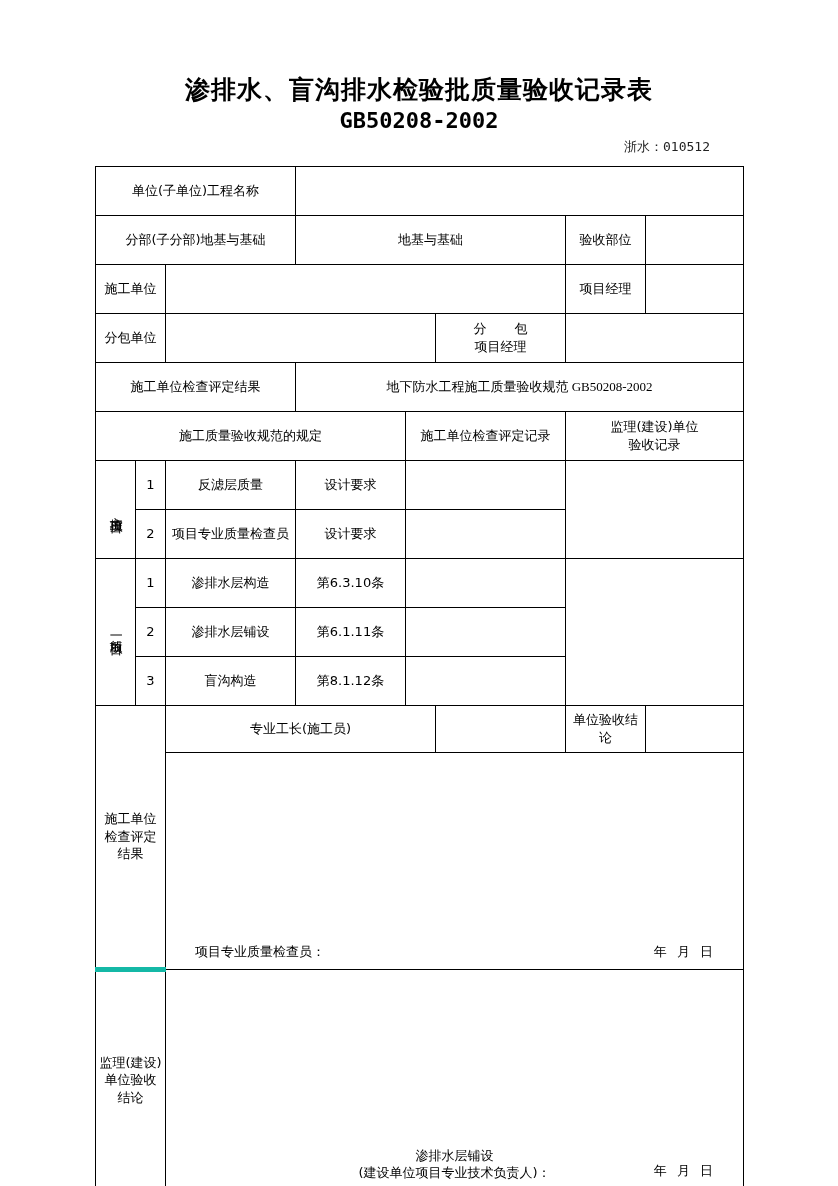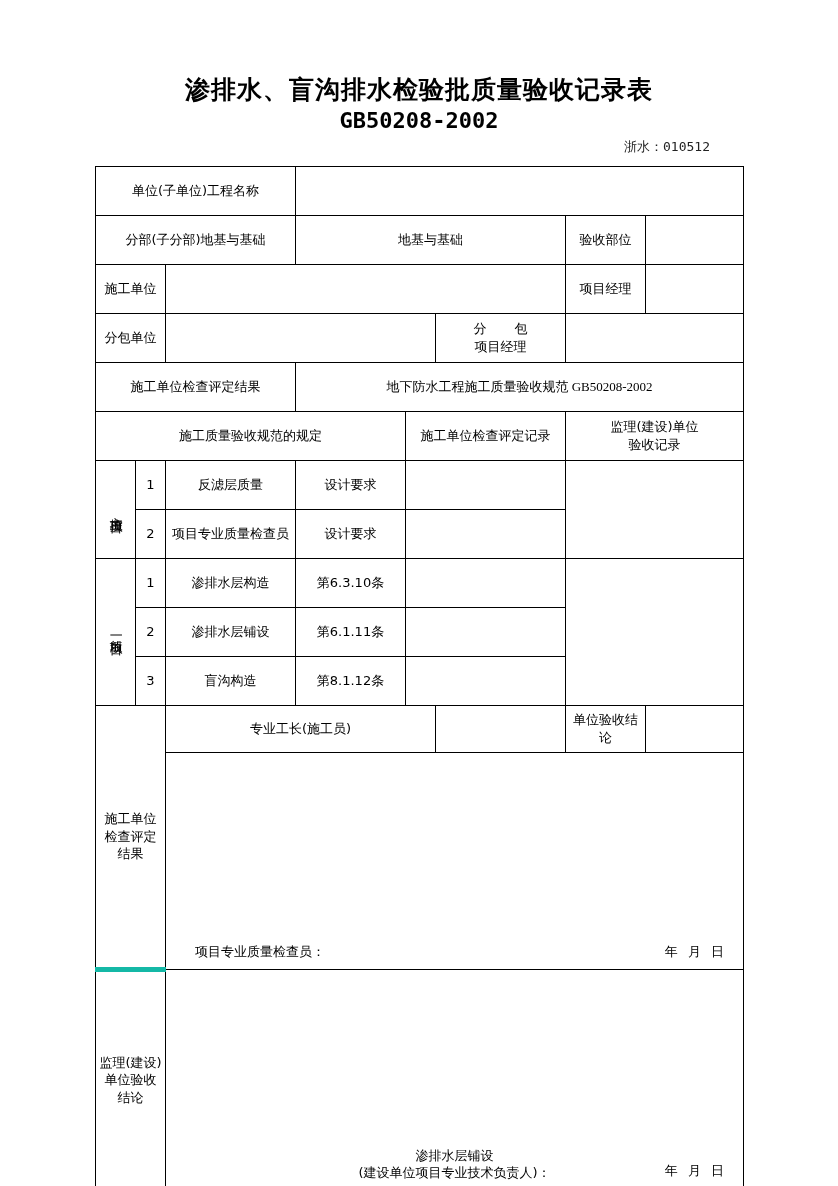--- a/index.html
+++ b/index.html
@@ -92,21 +92,21 @@
   }
   .sig-line {
     position: absolute;
     bottom: 6px;
     left: 26px;
     font-size: 13px;
   }
   .date-line {
     position: absolute;
     bottom: 6px;
-    right: 13px;
+    right: 24px;
     font-size: 13px;
     letter-spacing: 3px;
   }
   .sig-center {
     position: absolute;
     bottom: 4px;
     left: 0;
     right: 0;
     text-align: center;
     font-size: 13px;

